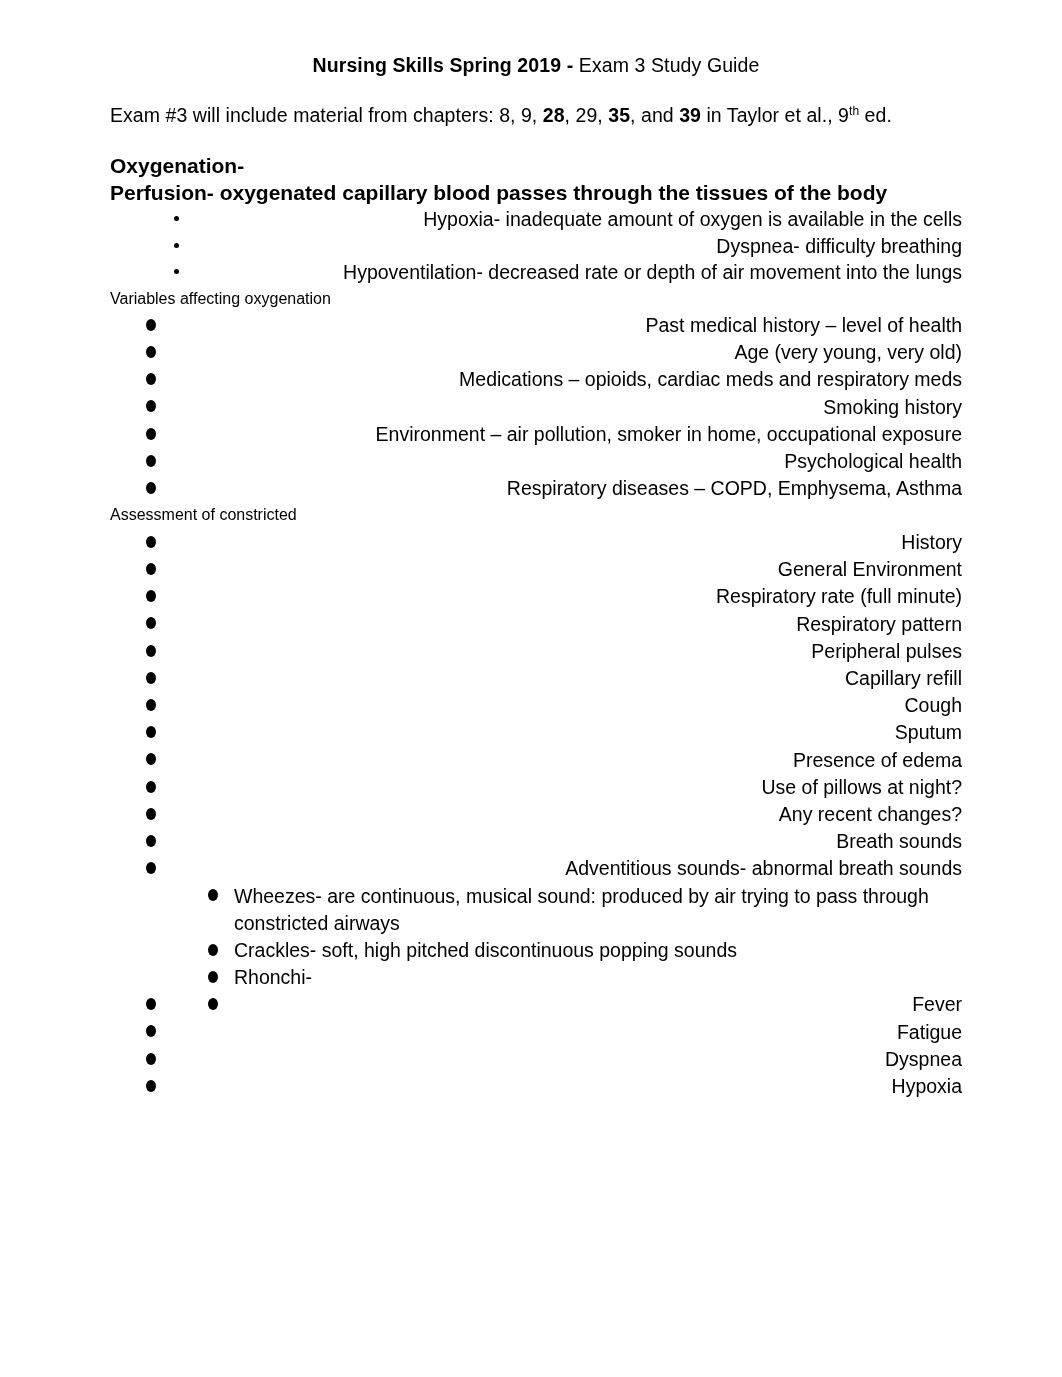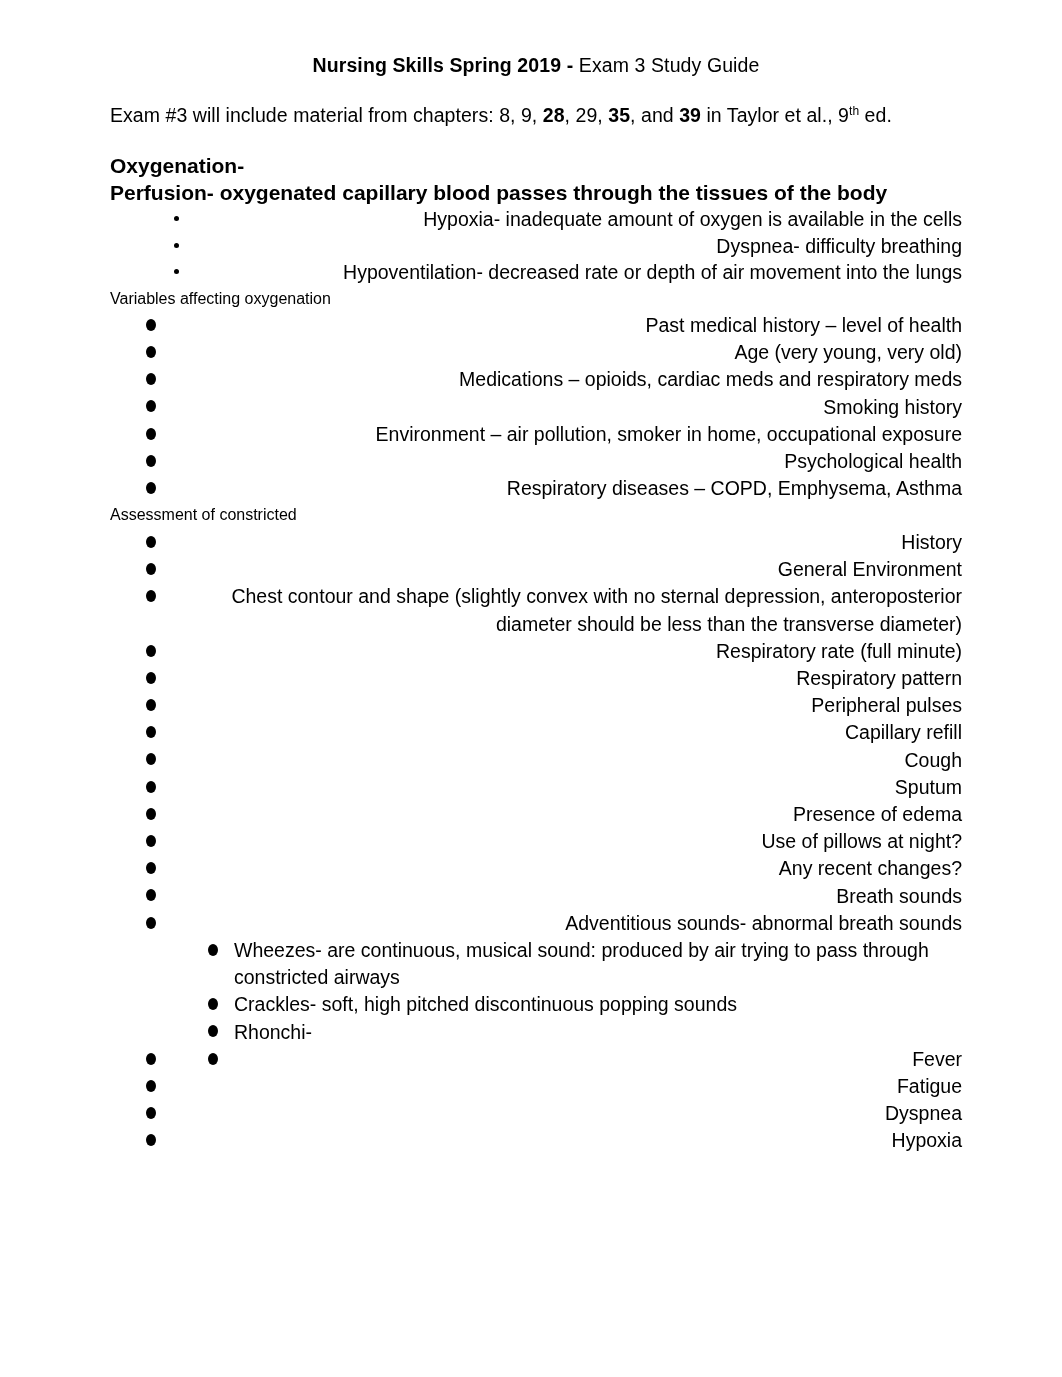--- a/index.html
+++ b/index.html
@@ -223,24 +223,20 @@
     <li>
         <span class="bul"></span>
         <span class="btxt">History</span>
       </li>
     <li>
         <span class="bul"></span>
         <span class="btxt">General Environment</span>
       </li>
     <li>
         <span class="bul"></span>
-        <span class="btxt">Chest contour and shape (slightly convex with no sternal depression, anteroposterior diameter should be less than the transverse diameter)</span>
-      </li>
-    <li>
-        <span class="bul"></span>
         <span class="btxt">Respiratory rate (full minute)</span>
       </li>
     <li>
         <span class="bul"></span>
         <span class="btxt">Respiratory pattern</span>
       </li>
     <li>
         <span class="bul"></span>
         <span class="btxt">Peripheral pulses</span>
       </li>

